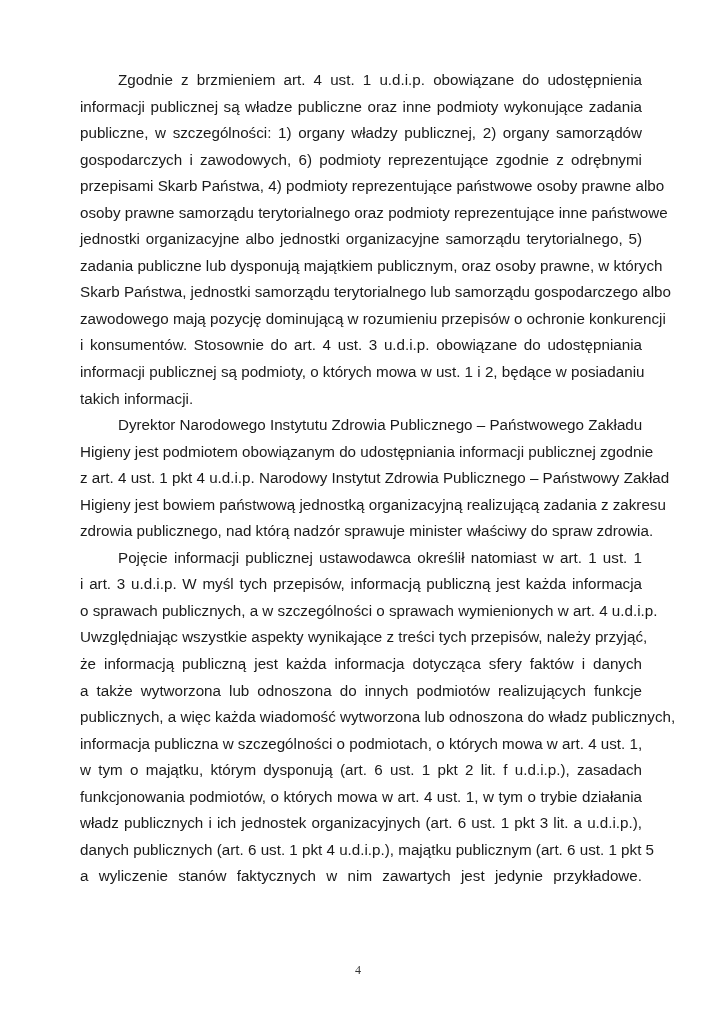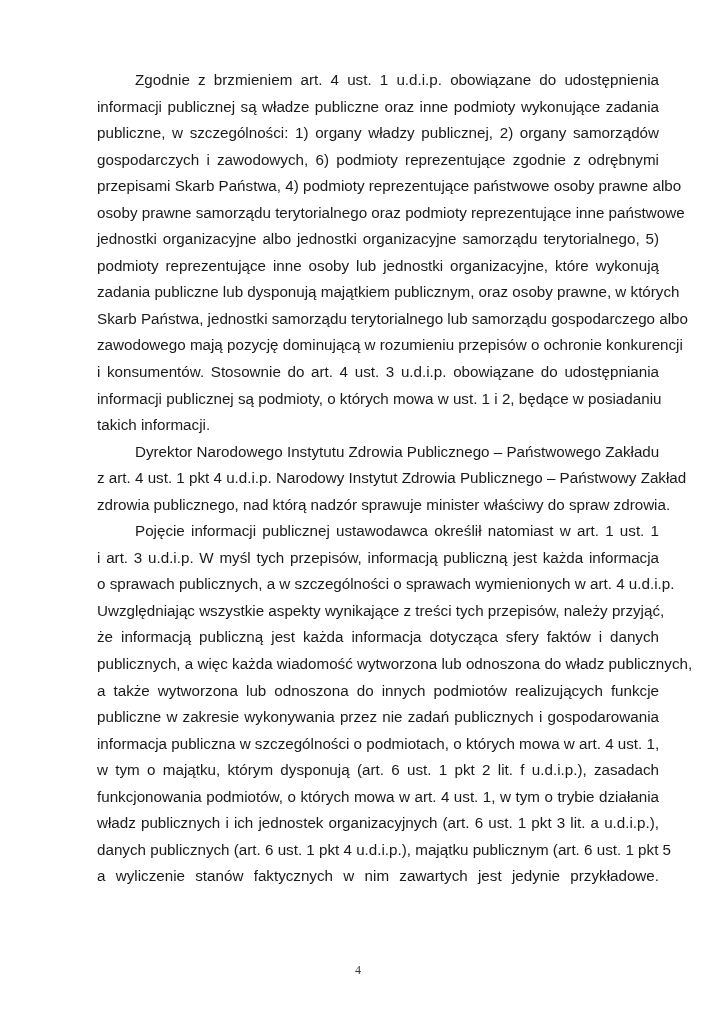--- a/index.html
+++ b/index.html
@@ -1,21 +1,21 @@
 <!DOCTYPE html>
 <html><head>
 <meta charset="utf-8">
 <style>
   html, body { margin: 0; padding: 0; background: #ffffff; }
   body { width: 716px; height: 1024px; position: relative; overflow: hidden; }
   .page { position: absolute; left: 0; top: 0; width: 716px; height: 1024px; background: #fff; }
   .text-block {
     position: absolute; left: 80px; top: 67px; width: 562px;
     font-family: "Liberation Sans", sans-serif;
-    font-size: 15.2px; line-height: 26.55px; color: #1a1a1a; margin-left: 17px;
+    font-size: 15.2px; line-height: 26.55px; color: #1a1a1a;
   }
   .line { display: block; white-space: nowrap; text-align: justify; text-align-last: justify; height: 26.55px; overflow: visible; }
   .line.last { text-align-last: left; }
   .line.indent { padding-left: 38px; }
   .page-number {
     position: absolute; left: 0; width: 716px; top: 963px; text-align: center;
     font-family: "Liberation Serif", serif; font-size: 12px; color: #333;
   }
 </style>
 </head>
@@ -24,42 +24,42 @@
 <div class="page">
   <div class="text-block" id="text-block">
       <div>
         <span class="line indent">Zgodnie z brzmieniem art. 4 ust. 1 u.d.i.p. obowiązane do udostępnienia</span>
         <span class="line">informacji publicznej są władze publiczne oraz inne podmioty wykonujące zadania</span>
         <span class="line">publiczne, w szczególności: 1) organy władzy publicznej, 2) organy samorządów</span>
         <span class="line">gospodarczych i zawodowych, 6) podmioty reprezentujące zgodnie z odrębnymi</span>
         <span class="line">przepisami Skarb Państwa, 4) podmioty reprezentujące państwowe osoby prawne albo</span>
         <span class="line">osoby prawne samorządu terytorialnego oraz podmioty reprezentujące inne państwowe</span>
         <span class="line">jednostki organizacyjne albo jednostki organizacyjne samorządu terytorialnego, 5)</span>
-        <span class="line">podmioty reprezentujące inne osoby lub jednostki organizacyjne, które wykonują</span>
         <span class="line">zadania publiczne lub dysponują majątkiem publicznym, oraz osoby prawne, w których</span>
         <span class="line">Skarb Państwa, jednostki samorządu terytorialnego lub samorządu gospodarczego albo</span>
         <span class="line">zawodowego mają pozycję dominującą w rozumieniu przepisów o ochronie konkurencji</span>
         <span class="line">i konsumentów. Stosownie do art. 4 ust. 3 u.d.i.p. obowiązane do udostępniania</span>
         <span class="line">informacji publicznej są podmioty, o których mowa w ust. 1 i 2, będące w posiadaniu</span>
         <span class="line last">takich informacji.</span>
       </div>
       <div>
         <span class="line indent">Dyrektor Narodowego Instytutu Zdrowia Publicznego – Państwowego Zakładu</span>
+        <span class="line">Higieny jest podmiotem obowiązanym do udostępniania informacji publicznej zgodnie</span>
         <span class="line">z art. 4 ust. 1 pkt 4 u.d.i.p. Narodowy Instytut Zdrowia Publicznego – Państwowy Zakład</span>
+        <span class="line">Higieny jest bowiem państwową jednostką organizacyjną realizującą zadania z zakresu</span>
         <span class="line last">zdrowia publicznego, nad którą nadzór sprawuje minister właściwy do spraw zdrowia.</span>
       </div>
       <div>
         <span class="line indent">Pojęcie informacji publicznej ustawodawca określił natomiast w art. 1 ust. 1</span>
         <span class="line">i art. 3 u.d.i.p. W myśl tych przepisów, informacją publiczną jest każda informacja</span>
         <span class="line">o sprawach publicznych, a w szczególności o sprawach wymienionych w art. 4 u.d.i.p.</span>
         <span class="line">Uwzględniając wszystkie aspekty wynikające z treści tych przepisów, należy przyjąć,</span>
         <span class="line">że informacją publiczną jest każda informacja dotycząca sfery faktów i danych</span>
+        <span class="line">a także wytworzona lub odnoszona do innych podmiotów realizujących funkcje</span>
         <span class="line">publicznych, a więc każda wiadomość wytworzona lub odnoszona do władz publicznych,</span>
-        <span class="line">a także wytworzona lub odnoszona do innych podmiotów realizujących funkcje</span>
-        <span class="line">publiczne w zakresie wykonywania przez nie zadań publicznych i gospodarowania</span>
         <span class="line">informacja publiczna w szczególności o podmiotach, o których mowa w art. 4 ust. 1,</span>
         <span class="line">w tym o majątku, którym dysponują (art. 6 ust. 1 pkt 2 lit. f u.d.i.p.), zasadach</span>
         <span class="line">funkcjonowania podmiotów, o których mowa w art. 4 ust. 1, w tym o trybie działania</span>
         <span class="line">władz publicznych i ich jednostek organizacyjnych (art. 6 ust. 1 pkt 3 lit. a u.d.i.p.),</span>
         <span class="line">danych publicznych (art. 6 ust. 1 pkt 4 u.d.i.p.), majątku publicznym (art. 6 ust. 1 pkt 5</span>
         <span class="line">a wyliczenie stanów faktycznych w nim zawartych jest jedynie przykładowe.</span>
       </div>
     </div>
   <div class="page-number">4</div>
 </div>

